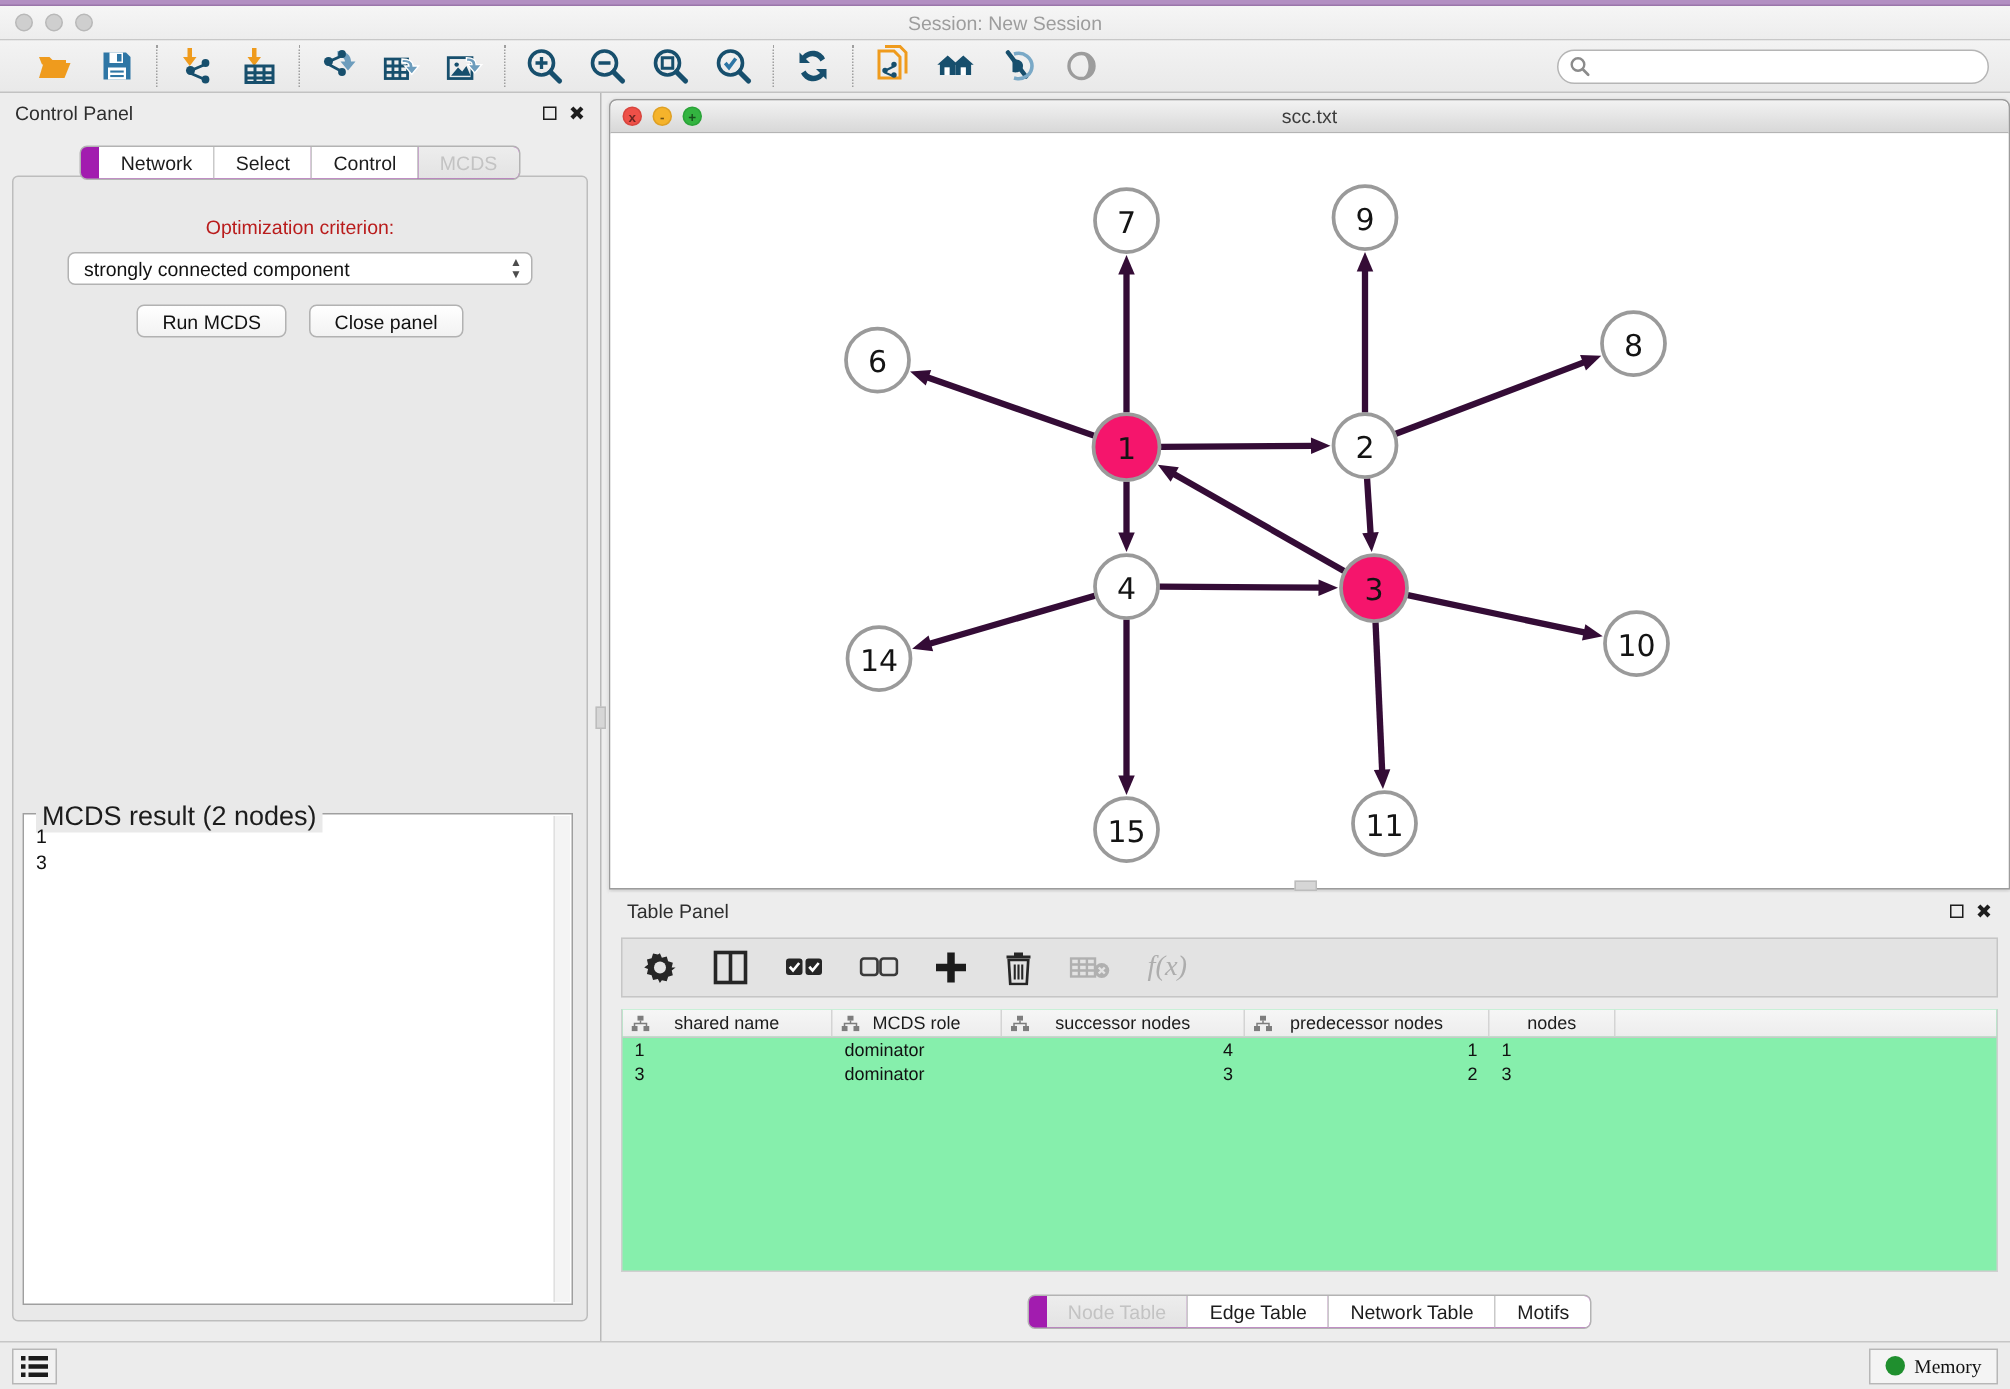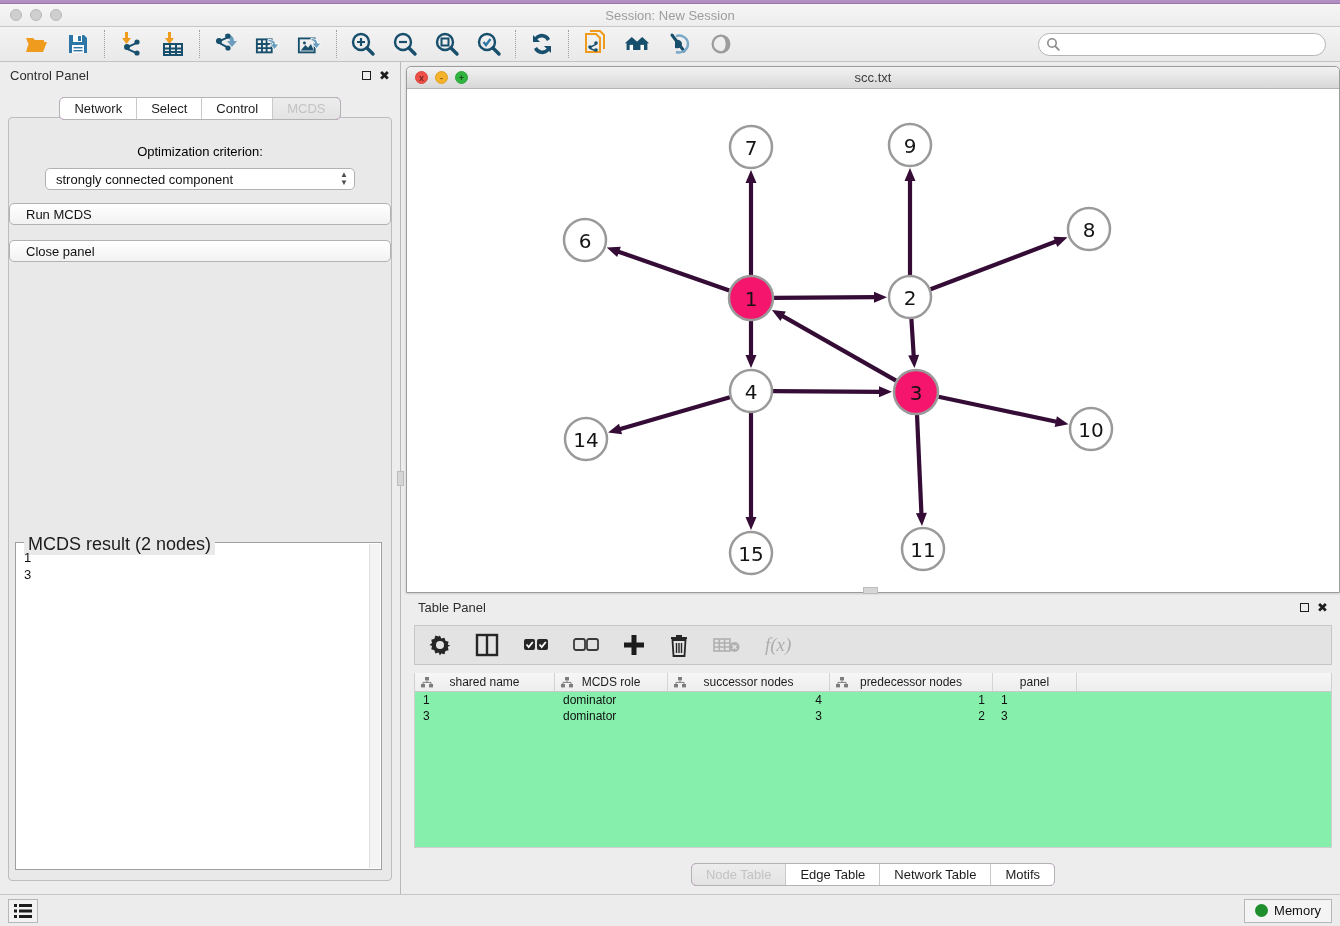--- a/index.html
+++ b/index.html
@@ -32,36 +32,36 @@
   
   .control-panel { position:absolute; left:0; top:62px; width:401px; height:832px;
     background:#ededed; border-right:1px solid #b9b9b9; }
   .panel-head { position:relative; height:26px; display:flex; align-items:center; padding:0 10px; }
   .panel-title { font-size:13px; color:#2e2e2e; }
   .panel-head-icons { margin-left:auto; display:flex; gap:8px; align-items:center; }
   .float-glyph { width:9px; height:9px; border:1.5px solid #1d1d1d; display:inline-block; }
   .close-glyph { font-size:13px; font-weight:bold; color:#1d1d1d; line-height:9px; }
 
   .seg-tabs { position:absolute; left:0; right:0; display:flex; justify-content:center; z-index:3; }
-  .seg { display:inline-flex; border:1px solid #b3b3b3; border-radius:5px; overflow:hidden; background:#a21caf; }
+  .seg { display:inline-flex; border:1px solid #b3b3b3; border-radius:5px; overflow:hidden; background:#a21caf;padding-left:12px; }
   .seg-tab { padding:3px 14px; font-size:13px; color:#1c1c1c; background:#fff;
     border-left:1px solid #c9c9c9; cursor:default; white-space:nowrap; }
   .seg-tab:first-child { border-left:none; }
   .seg-tab.active { background:linear-gradient(#ededed,#e3e3e3); color:#c3c3c3; }
 
   .cp-tabs { top:35px; }
   .cp-content { position:absolute; left:8px; right:8px; top:55px; bottom:13px;
     border:1px solid #bdbdbd; border-radius:4px; background:#e9e9e9; }
-  .opt-label { margin-top:26px; text-align:center; font-size:13px; color:#000000; }
+  .opt-label { margin-top:26px; text-align:center; font-size:13px; color:#b91c1c; }
   .combo { position:relative; margin:9px auto 0; width:310px; height:22px; background:#fff;
     border:1px solid #b2b2b2; border-radius:5px; display:flex; align-items:center;
     font-size:13px; padding-left:10px; color:#111; }
   .combo-stepper { position:absolute; right:6px; top:2px; font-size:8px; line-height:8px;
     color:#4c4c4c; text-align:center; }
-  .btn-row { display:flex; justify-content:center; gap:15px; margin-top:13px;flex-direction:column; }
+  .btn-row { display:flex; justify-content:center; gap:15px; margin-top:13px; }
   .mac-btn { height:22px; padding:0 16px; background:linear-gradient(#fff,#f2f2f2);
     border:1px solid #b2b2b2; border-radius:5px; font-size:13px; color:#111;
     display:flex; align-items:center; cursor:default; }
 
   .result-group { position:absolute; left:6px; right:9px; top:424px; bottom:10px;
     border:1px solid #9f9f9f; background:#fff; }
   .result-label { position:absolute; left:8px; top:-9px; background:#e9e9e9;
     padding:0 4px; font-size:18px; color:#1c1c1c; }
   .result-body { position:absolute; inset:1px 12px 1px 1px; padding:5px 0 0 7px;
     font-size:13px; color:#111; line-height:17px; }
@@ -111,21 +111,21 @@
 
   .tp-tabs { bottom:8px; top:auto; }
 
   
   .statusbar { position:absolute; left:0; top:894px; width:100%; height:32px;
     background:#ececec; border-top:1px solid #c6c6c6; display:flex; align-items:center;
     padding:0 8px; }
   .sb-left-btn { width:30px; height:24px; background:#f2f2f2; border:1px solid #b7b7b7;
     display:flex; align-items:center; justify-content:center; }
   .memory-btn { margin-left:auto; height:24px; padding:0 10px; background:#f4f4f4;
-    border:1px solid #b7b7b7; display:flex; align-items:center; gap:6px; font-size:13px; color:#111; }
+    border:1px solid #b7b7b7; display:flex; align-items:center; gap:6px; font-size:13px; color:#111;font-family:Liberation Serif, serif; }
   .mem-dot { width:13px; height:13px; border-radius:50%; background:#1f8f2e; }
 </style>
 </head>
 <body>
 
 <div class="app">
 
   <div class="titlebar">
     <div class="purple-strip"></div>
     <div class="tl-dots">
@@ -546,21 +546,21 @@
         <div class="th" style="width:163px">
           <span class="tree-ico"><svg width="12" height="11" viewBox="0 0 12 11">
                 <rect x="4" y="0" width="4" height="3.4" fill="#7d7d7d"></rect>
                 <rect x="0" y="7" width="4" height="3.4" fill="#7d7d7d"></rect>
                 <rect x="8" y="7" width="4" height="3.4" fill="#7d7d7d"></rect>
                 <path d="M6 3.4v2M2 7V5.4h8V7" stroke="#7d7d7d" fill="none"></path>
               </svg></span>
           <span>predecessor nodes</span>
         </div>
         <div class="th" style="width:84px">
-          <span>panel</span>
+          <span>nodes</span>
         </div>
       </div>
       <div class="trow">
         <div class="td" style="width:140px">1</div>
         <div class="td" style="width:113px">dominator</div>
         <div class="td r" style="width:162px">4</div>
         <div class="td r" style="width:163px">1</div>
         <div class="td" style="width:84px">1</div>
       </div>
       <div class="trow">

